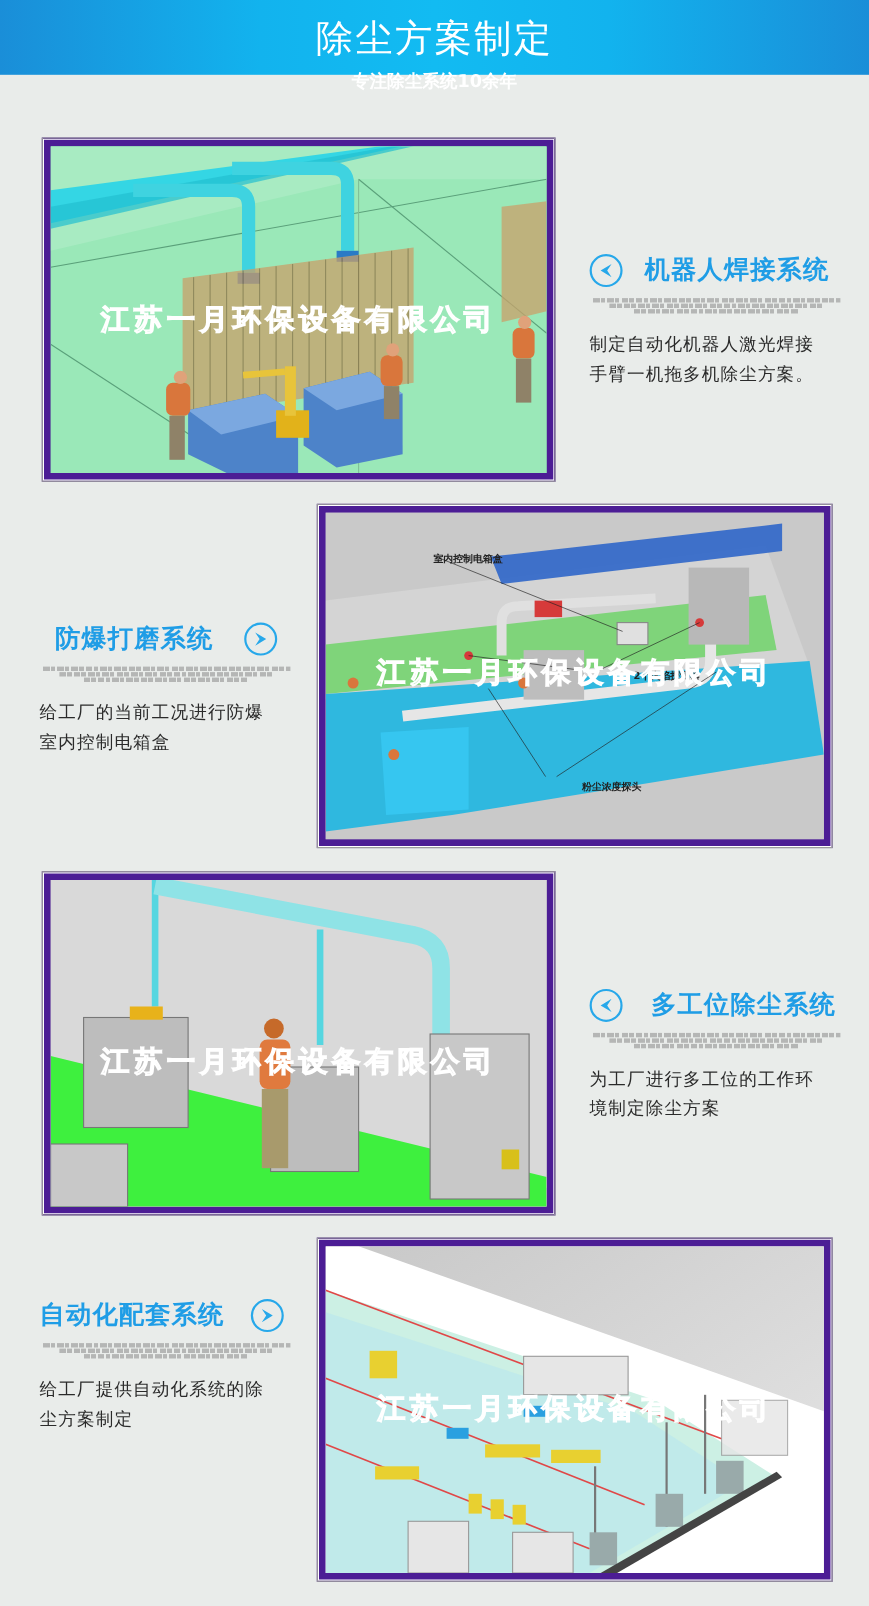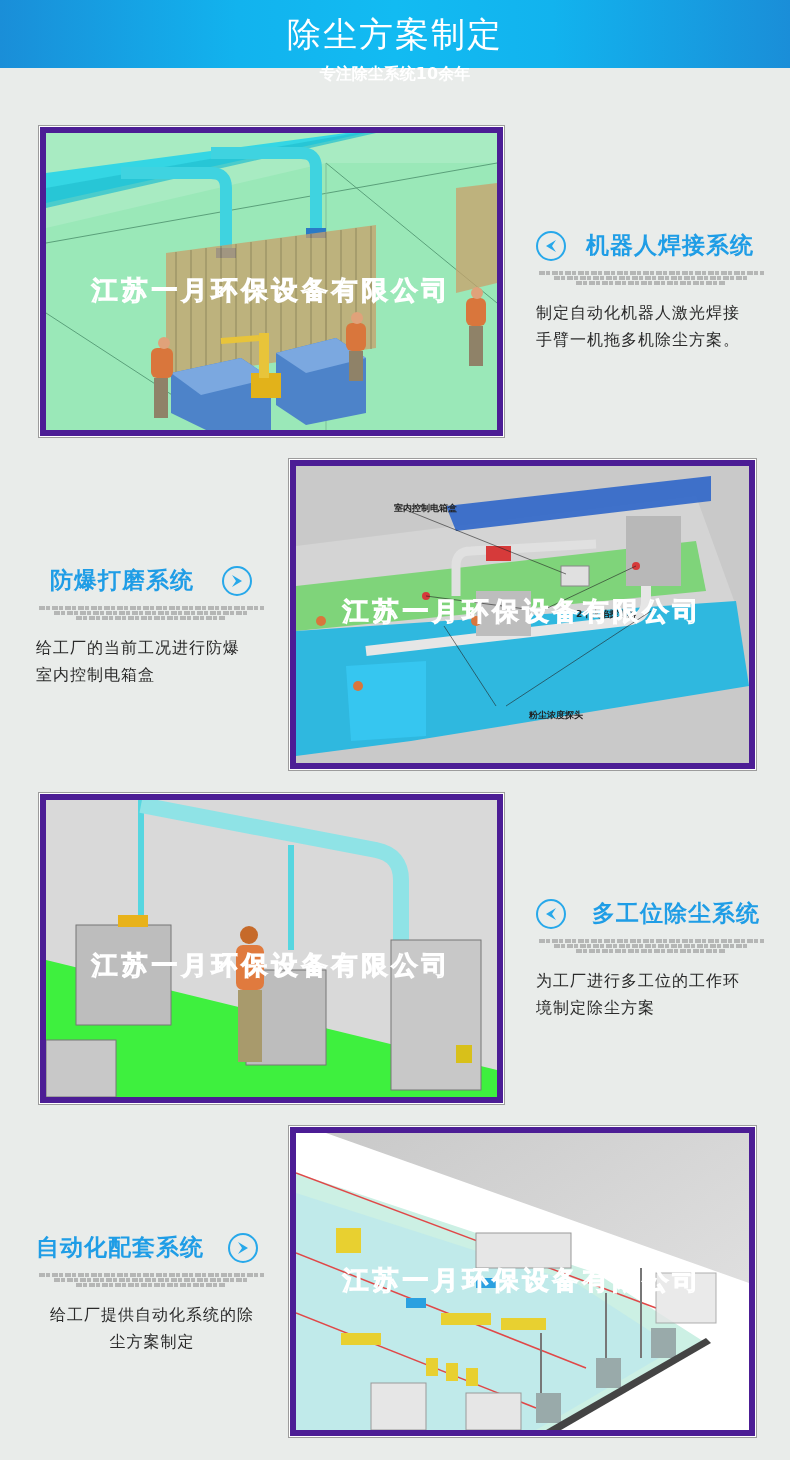--- a/index.html
+++ b/index.html
@@ -242,21 +242,21 @@
       <span style="width:225px"></span>
       <span style="width:195px"></span>
       <span style="width:150px"></span>
     </div>
   <div class="desc">
     <div>为工厂进行多工位的工作环</div>
     <div>境制定除尘方案</div>
   </div>
 </div>
 
-<div class="section-text" style="left:36px; top:1232px;text-align:center;">
+<div class="section-text" style="left:36px; top:1180px;">
   <div class="sec-title">
     <span>自动化配套系统</span>
     <span class="circle-icon" style="margin-left:4px;">
       <svg width="16" height="16" viewBox="0 0 16 16">
           <path d="M3,2 L13,8 L3,14 L7,8 Z" fill="#27a8ea"></path>
         </svg>
     </span>
   </div>
   <div class="fine-print">
       <span style="width:225px"></span>

